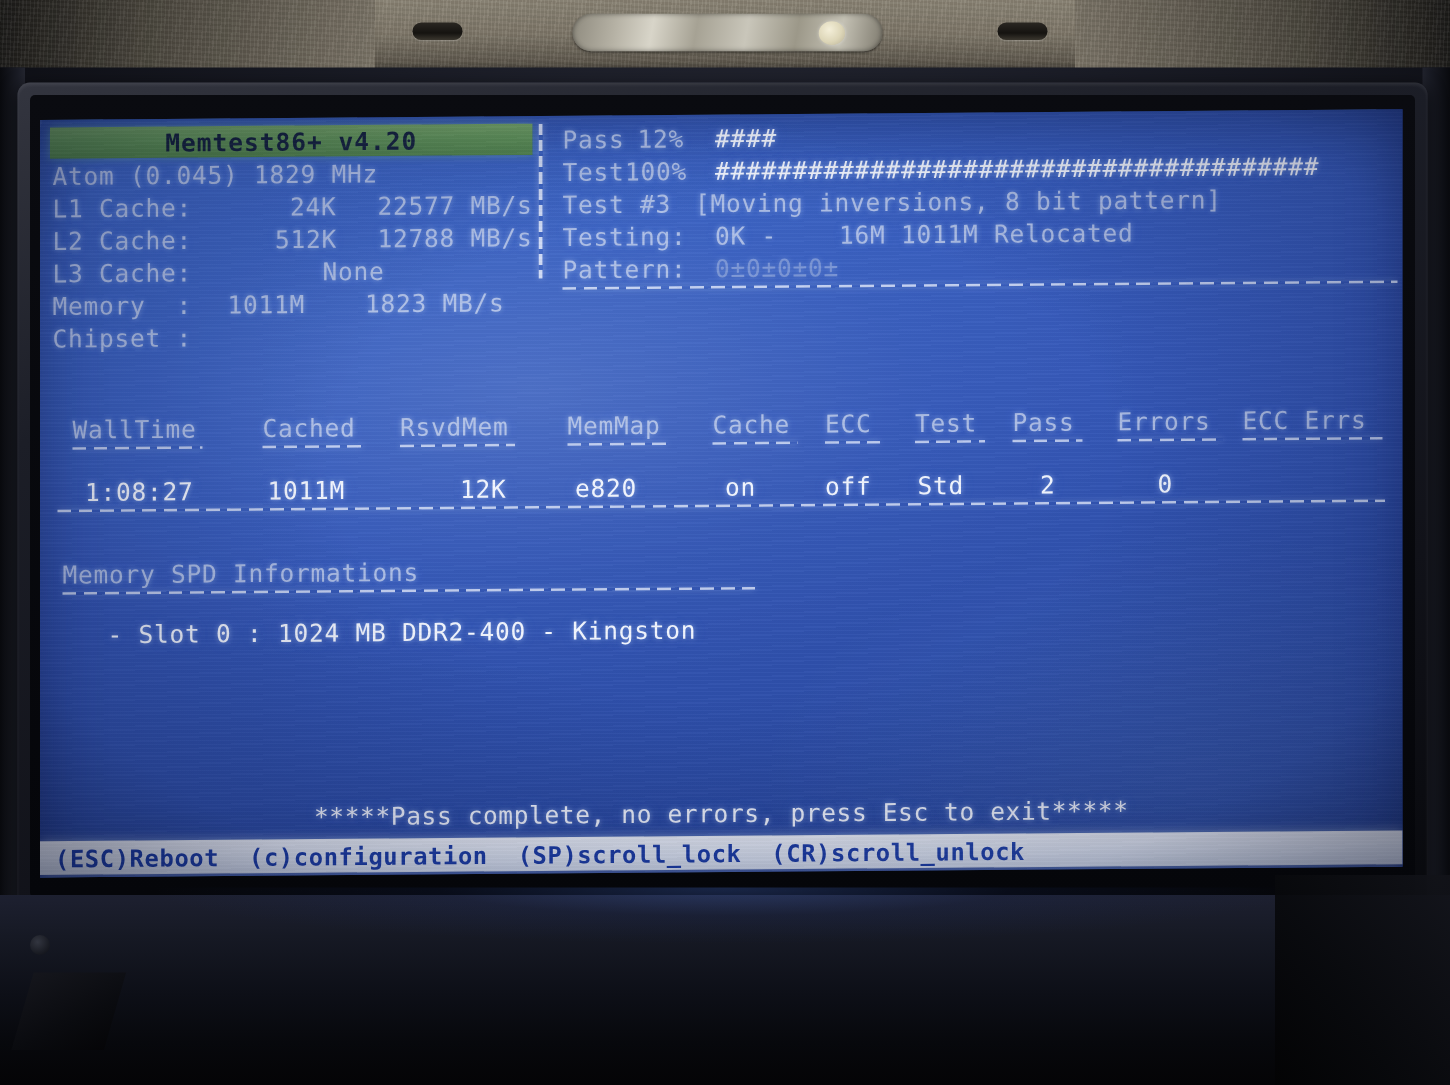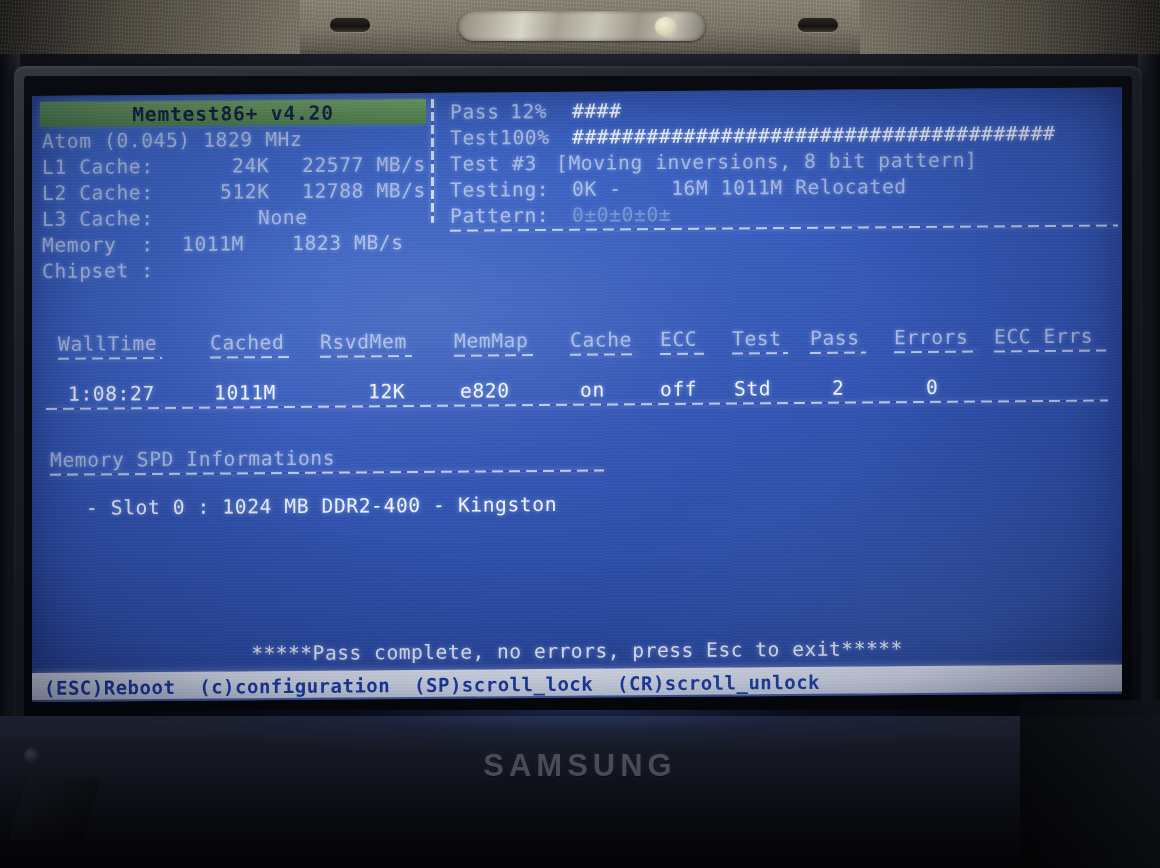--- a/index.html
+++ b/index.html
@@ -408,18 +408,17 @@
 
     </div>
 
     <div class="screen-scan"></div>
     <div class="screen-sheen"></div>
     <div class="screen-vignette"></div>
   </div>
 
   <div class="lower-bezel"></div>
   <div class="bezel-glow"></div>
-  <div class="samsung">SAMSUNG</div>
   <div class="screw"></div>
   <div class="foot-left"></div>
   <div class="desk-right"></div>
 
 </div>
 
 </body></html>

